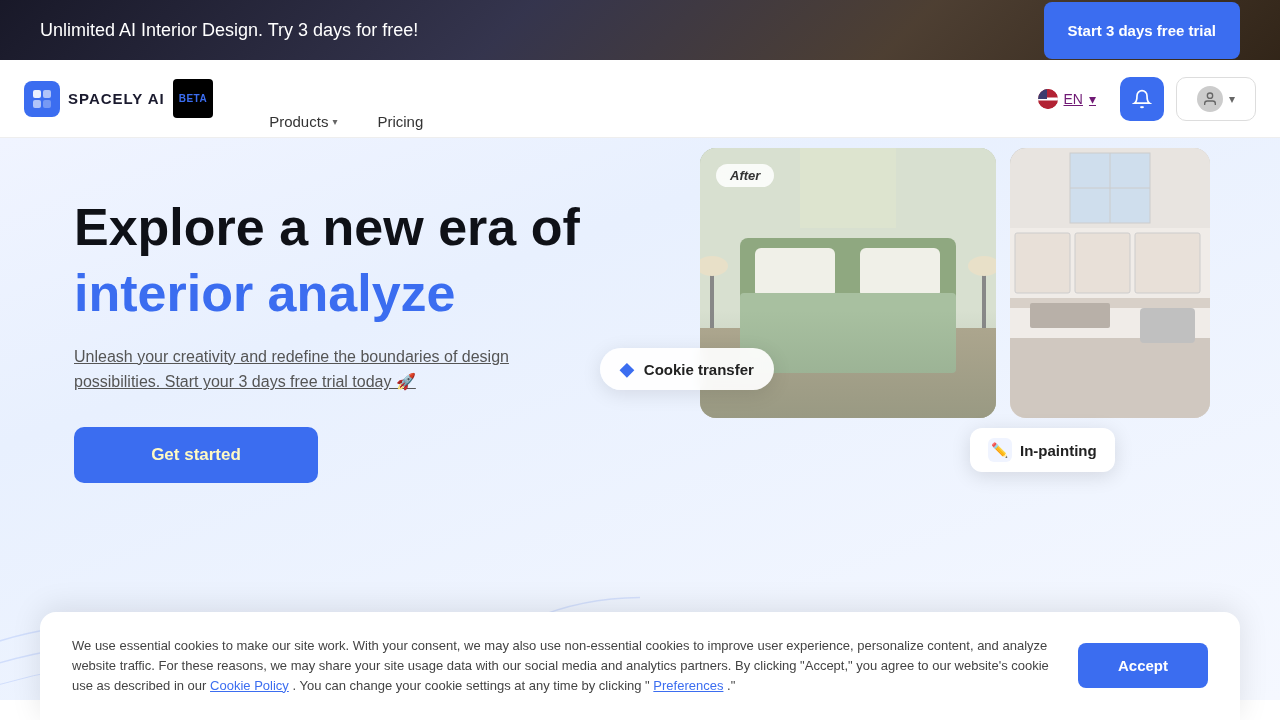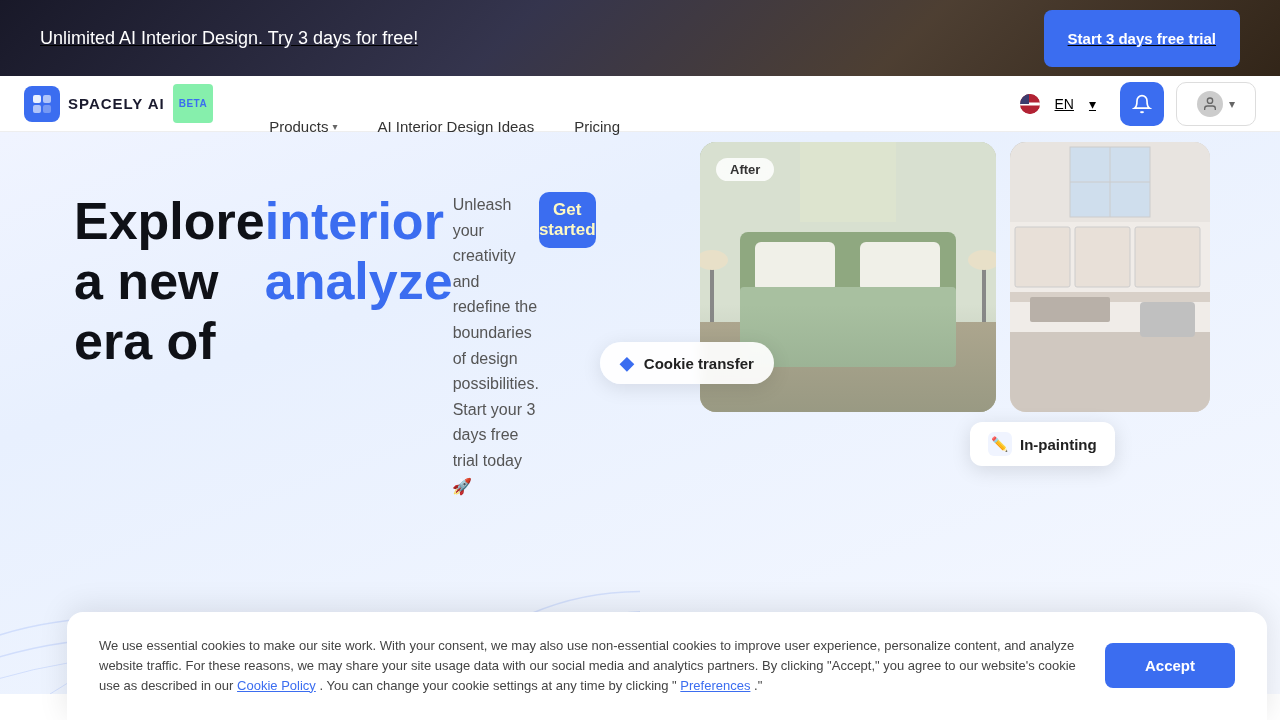--- a/index.html
+++ b/index.html
@@ -1,30 +1,29 @@
 <!DOCTYPE html>
 <html><head>
   <meta charset="utf-8">
   <style>
     * { margin: 0; padding: 0; box-sizing: border-box; }
     body { font-family: -apple-system, BlinkMacSystemFont, 'Segoe UI', sans-serif; width: 1280px; height: 720px; overflow: hidden; background: #fff; }
 
     
     .announcement-banner {
       width: 100%;
-      height: 76px;
+      height: 60px;
       background-image: linear-gradient(rgba(0,0,0,0.55), rgba(0,0,0,0.55));
       background-color: #2a2a2a;
       display: flex;
       align-items: center;
       justify-content: space-between;
       padding: 0 40px;
       position: relative;
       overflow: hidden;
-      text-decoration: underline;
     }
     .announcement-banner::before {
       content: '';
       position: absolute;
       inset: 0;
       background: linear-gradient(135deg, #1a1a2e 0%, #3d3d5c 40%, #5c4a3a 70%, #3a2a1a 100%);
       opacity: 0.8;
       z-index: 0;
     }
     .announcement-text {
@@ -45,21 +44,21 @@
       cursor: pointer;
       z-index: 1;
       position: relative;
       white-space: nowrap;
       text-align: center;
     }
 
     
     .navbar {
       width: 100%;
-      height: 56px;
+      height: 78px;
       background: #fff;
       display: flex;
       align-items: center;
       padding: 0 24px;
       border-bottom: 1px solid #eee;
       position: relative;
       z-index: 100;
     }
     .logo-area {
       display: flex;
@@ -80,21 +79,21 @@
       font-size: 14px;
     }
     .logo-name {
       font-size: 15px;
       font-weight: 700;
       color: #1a1a2e;
       letter-spacing: 1px;
       text-transform: uppercase;
     }
     .beta-badge {
-      background: #86efac;
+      background: #000000;
       color: #3b6df0;
       font-size: 10px;
       font-weight: 700;
       padding: 14px 6px;
       border-radius: 4px;
       letter-spacing: 0.5px;
     }
     .nav-links {
       display: flex;
       align-items: center;
@@ -118,26 +117,26 @@
       color: #666;
     }
     .nav-right {
       display: flex;
       align-items: center;
       gap: 12px;
     }
     .lang-selector {
       display: flex;
       align-items: center;
-      gap: 15px;
+      gap: 6px;
       padding: 6px 12px;
       cursor: pointer;
       border-radius: 6px;
       font-size: 14px;
-      color: #000000;
+      color: #701a75;
       text-decoration: underline;
     }
     .flag-icon {
       width: 20px;
       height: 20px;
       border-radius: 50%;
       background: linear-gradient(180deg, #b22234 33%, #fff 33%, #fff 66%, #b22234 66%);
       overflow: hidden;
       flex-shrink: 0;
     }
@@ -185,21 +184,21 @@
       display: flex;
       position: relative;
       overflow: hidden;
     }
 
     
     .left-section {
       width: 640px;
       padding: 60px 60px 40px 74px;
       display: flex;
-      flex-direction: row;
+      flex-direction: column;
       justify-content: flex-start;
       position: relative;
       z-index: 2;
     }
     .main-heading {
       font-size: 52px;
       font-weight: 800;
       color: #0f1117;
       line-height: 1.15;
       margin-bottom: 6px;
@@ -210,20 +209,21 @@
       color: #3b6df0;
       line-height: 1.15;
       margin-bottom: 20px;
     }
     .main-subtext {
       font-size: 16px;
       color: #555;
       line-height: 1.6;
       margin-bottom: 32px;
       max-width: 500px;
+      text-decoration: underline;
     }
     .get-started-button {
       width: 244px;
       height: 56px;
       background: #3b6df0;
       color: #fef9c3;
       border: none;
       border-radius: 10px;
       font-size: 17px;
       font-weight: 600;
@@ -240,20 +240,21 @@
       position: absolute;
       border-radius: 16px;
       overflow: hidden;
       background: #ddd;
     }
     .image-card-1 {
       width: 296px;
       height: 270px;
       top: 10px;
       left: 60px;
+      font-style: italic;
     }
     .image-card-2 {
       width: 200px;
       height: 270px;
       top: 10px;
       left: 370px;
     }
 
     
     .bedroom-img {
@@ -352,21 +353,20 @@
       width: 1200px;
       background: #fff;
       border-radius: 16px 16px 0 0;
       padding: 24px 32px;
       display: flex;
       align-items: center;
       justify-content: space-between;
       box-shadow: 0 -4px 30px rgba(0,0,0,0.1);
       z-index: 1000;
       gap: 16px;
-      margin-left: 27px;
     }
     .cookie-text {
       font-size: 13px;
       color: #444;
       line-height: 1.55;
       flex: 1;
     }
     .cookie-link {
       color: #3b6df0;
       text-decoration: underline;
@@ -415,23 +415,20 @@
       </svg>
     </div>
     <span class="logo-name">SPACELY AI</span>
     <span class="beta-badge">BETA</span>
   </div>
 
   <div class="nav-links">
     <a class="nav-link">
       <span>Products</span>
       <span class="nav-chevron">▾</span>
-    </a>
-    <a class="nav-link">
-      <span>AI Interior Design Ideas</span>
     </a>
     <a class="nav-link">
       <span>Pricing</span>
     </a>
   </div>
 
   <div class="nav-right">
     <div class="lang-selector">
       <div class="flag-icon">
         <svg width="20" height="20" viewBox="0 0 20 20">

